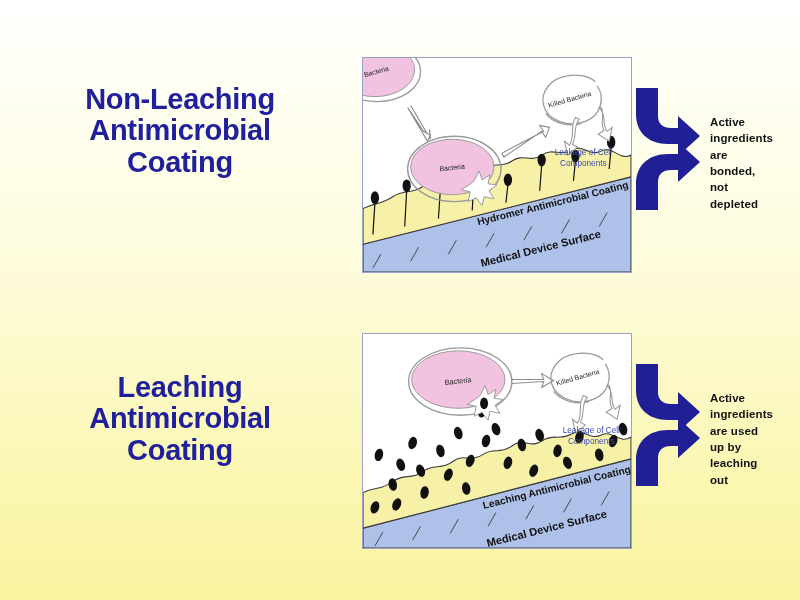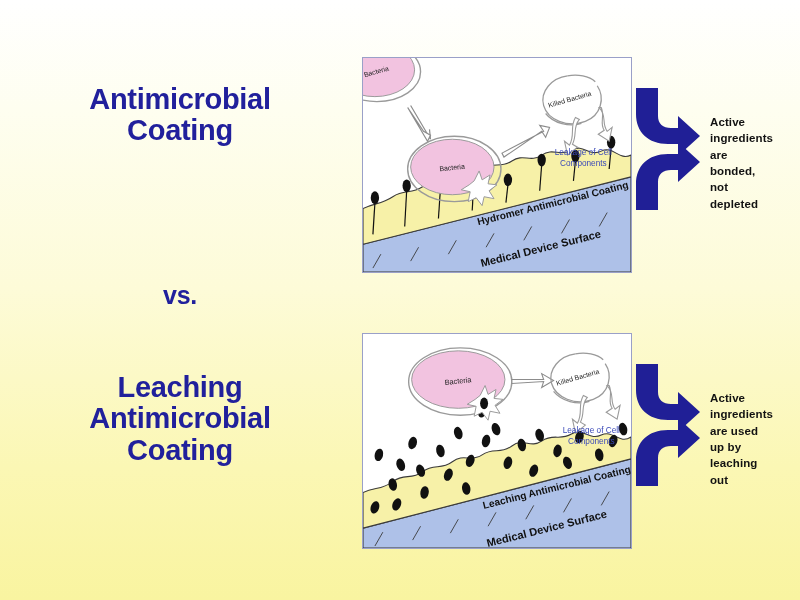--- a/index.html
+++ b/index.html
@@ -77,25 +77,25 @@
 
   
   .lbl { font-family: "Liberation Sans", sans-serif; }
 </style>
 </head>
 <body>
 
 <div id="slide">
 
   <div class="left-text" id="title-top">
+    <span class="tline">Non-Leaching</span>
     <span class="tline">Antimicrobial</span>
     <span class="tline">Coating</span>
   </div>
 
-  <div class="left-text" id="title-vs">vs.</div>
 
   <div class="left-text" id="title-bottom">
     <span class="tline">Leaching</span>
     <span class="tline">Antimicrobial</span>
     <span class="tline">Coating</span>
   </div>
 
   <div class="diagram" id="diagram-top">
     <svg viewBox="0 0 270 216" preserveAspectRatio="none">
       <defs>

